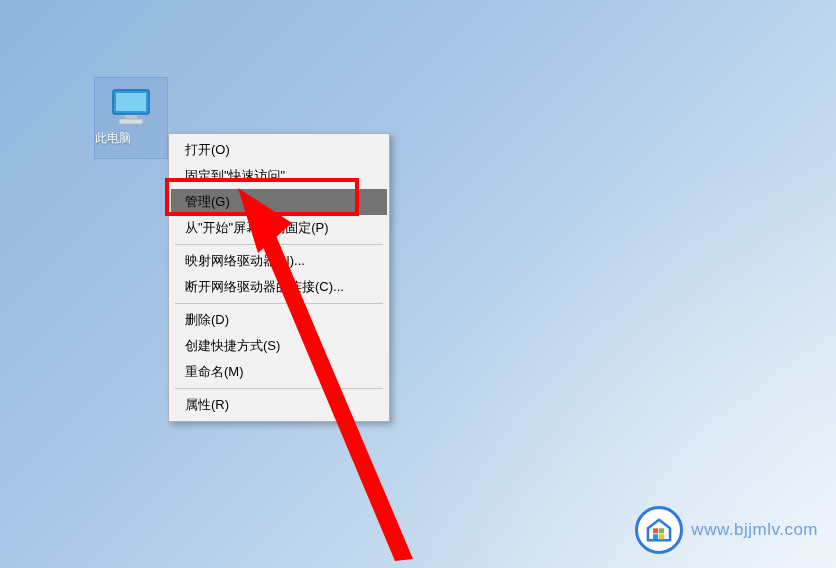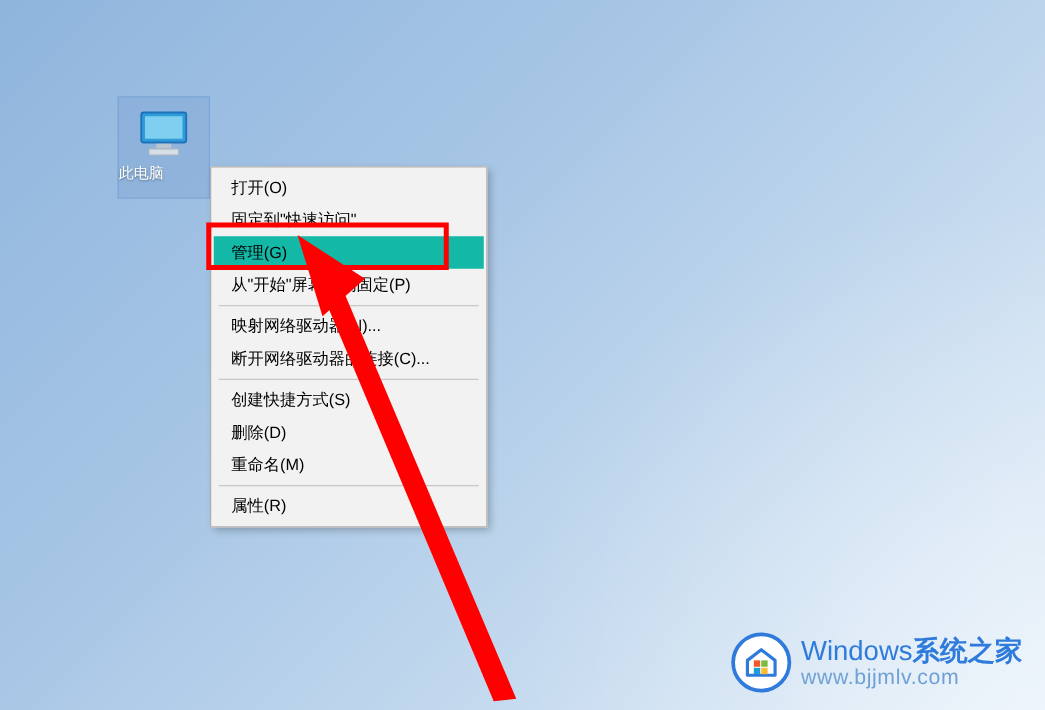--- a/index.html
+++ b/index.html
@@ -55,21 +55,21 @@
     padding: 3px 2px;
     font-size: 13px;
     color: #000;
   }
   .context-menu .item {
     padding: 4px 12px 4px 14px;
     line-height: 18px;
     cursor: default;
   }
   .context-menu .item.highlight {
-    background: #14b8a6;
+    background: #737373;
   }
   .context-menu .sep {
     border-top: 1px solid #c8c8c8;
     margin: 3px 4px;
   }
 
   .highlight-box {
     position: absolute;
     border: 4px solid #ff0000;
     pointer-events: none;
@@ -141,22 +141,22 @@
 
 <div class="context-menu">
   <div class="item">打开(O)</div>
   <div class="item">固定到"快速访问"</div>
   <div class="item highlight">管理(G)</div>
   <div class="item">从"开始"屏幕取消固定(P)</div>
   <div class="sep"></div>
   <div class="item">映射网络驱动器(N)...</div>
   <div class="item">断开网络驱动器的连接(C)...</div>
   <div class="sep"></div>
+  <div class="item">删除(D)</div>
   <div class="item">创建快捷方式(S)</div>
-  <div class="item">删除(D)</div>
   <div class="item">重命名(M)</div>
   <div class="sep"></div>
   <div class="item">属性(R)</div>
 </div>
 
 <div class="highlight-box" style="left:165px; top:178px; width:186px; height:30px;"></div>
 
 <svg class="arrow-svg" width="836" height="568">
   <defs></defs>
 
@@ -169,18 +169,15 @@
   <div class="wm-logo">
     <svg viewBox="0 0 40 40" width="34" height="34">
       <path d="M7 18 L20 8 L33 18 L33 32 L7 32 Z" fill="none" stroke="#2f7bdc" stroke-width="3" stroke-linejoin="round"></path>
       <rect x="13" y="18" width="6" height="6" fill="#f05a28"></rect>
       <rect x="20" y="18" width="6" height="6" fill="#7cba3d"></rect>
       <rect x="13" y="25" width="6" height="6" fill="#1d9fd8"></rect>
       <rect x="20" y="25" width="6" height="6" fill="#fdbb30"></rect>
     </svg>
   </div>
   <div class="wm-text">
-    <div class="wm-title">
-      <span class="brand">Windows</span><span>系统之家</span>
-    </div>
     <div class="wm-sub">www.bjjmlv.com</div>
   </div>
 </div>
 
 </body></html>

